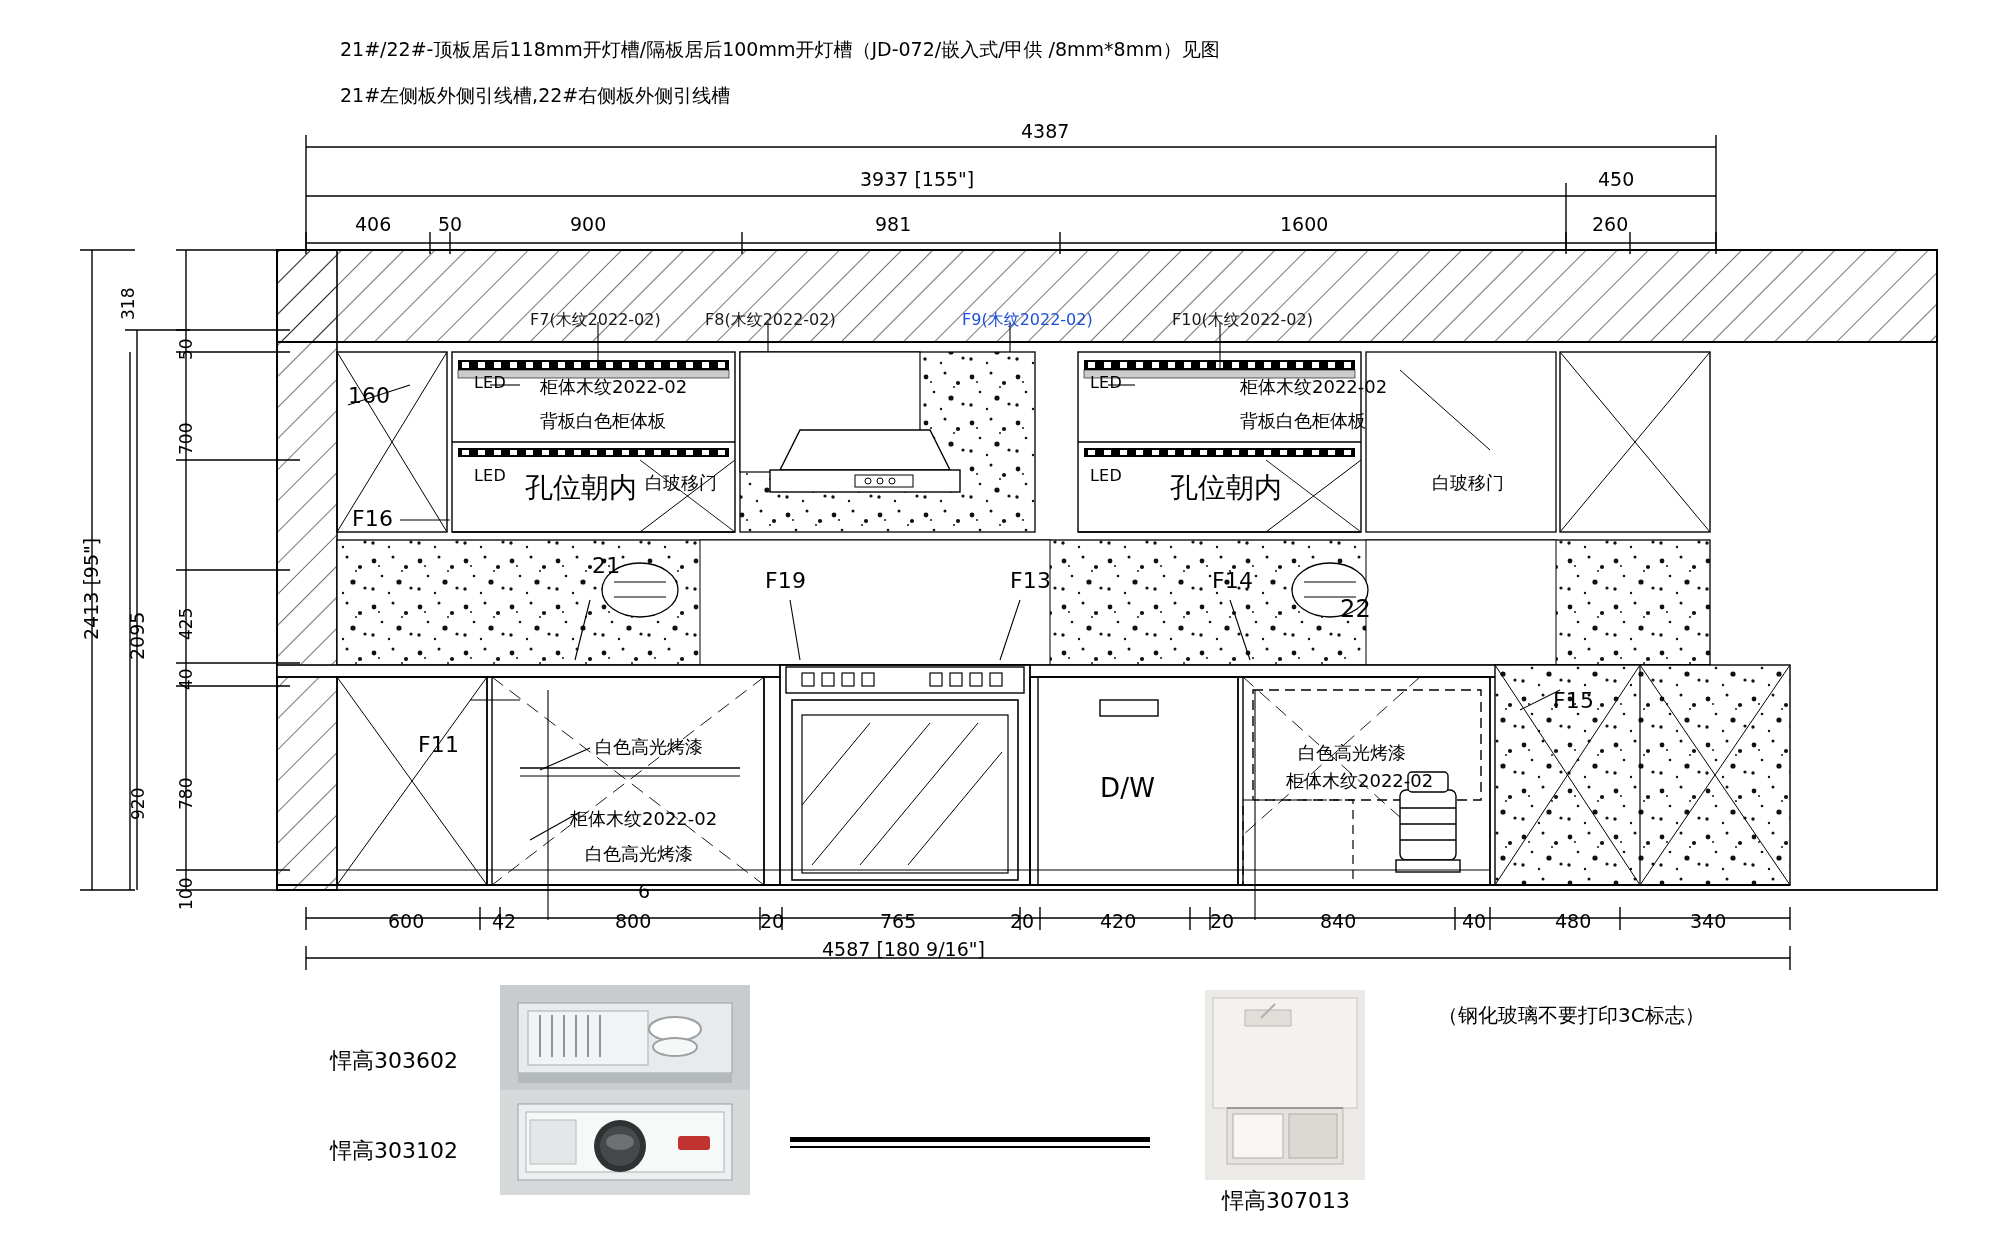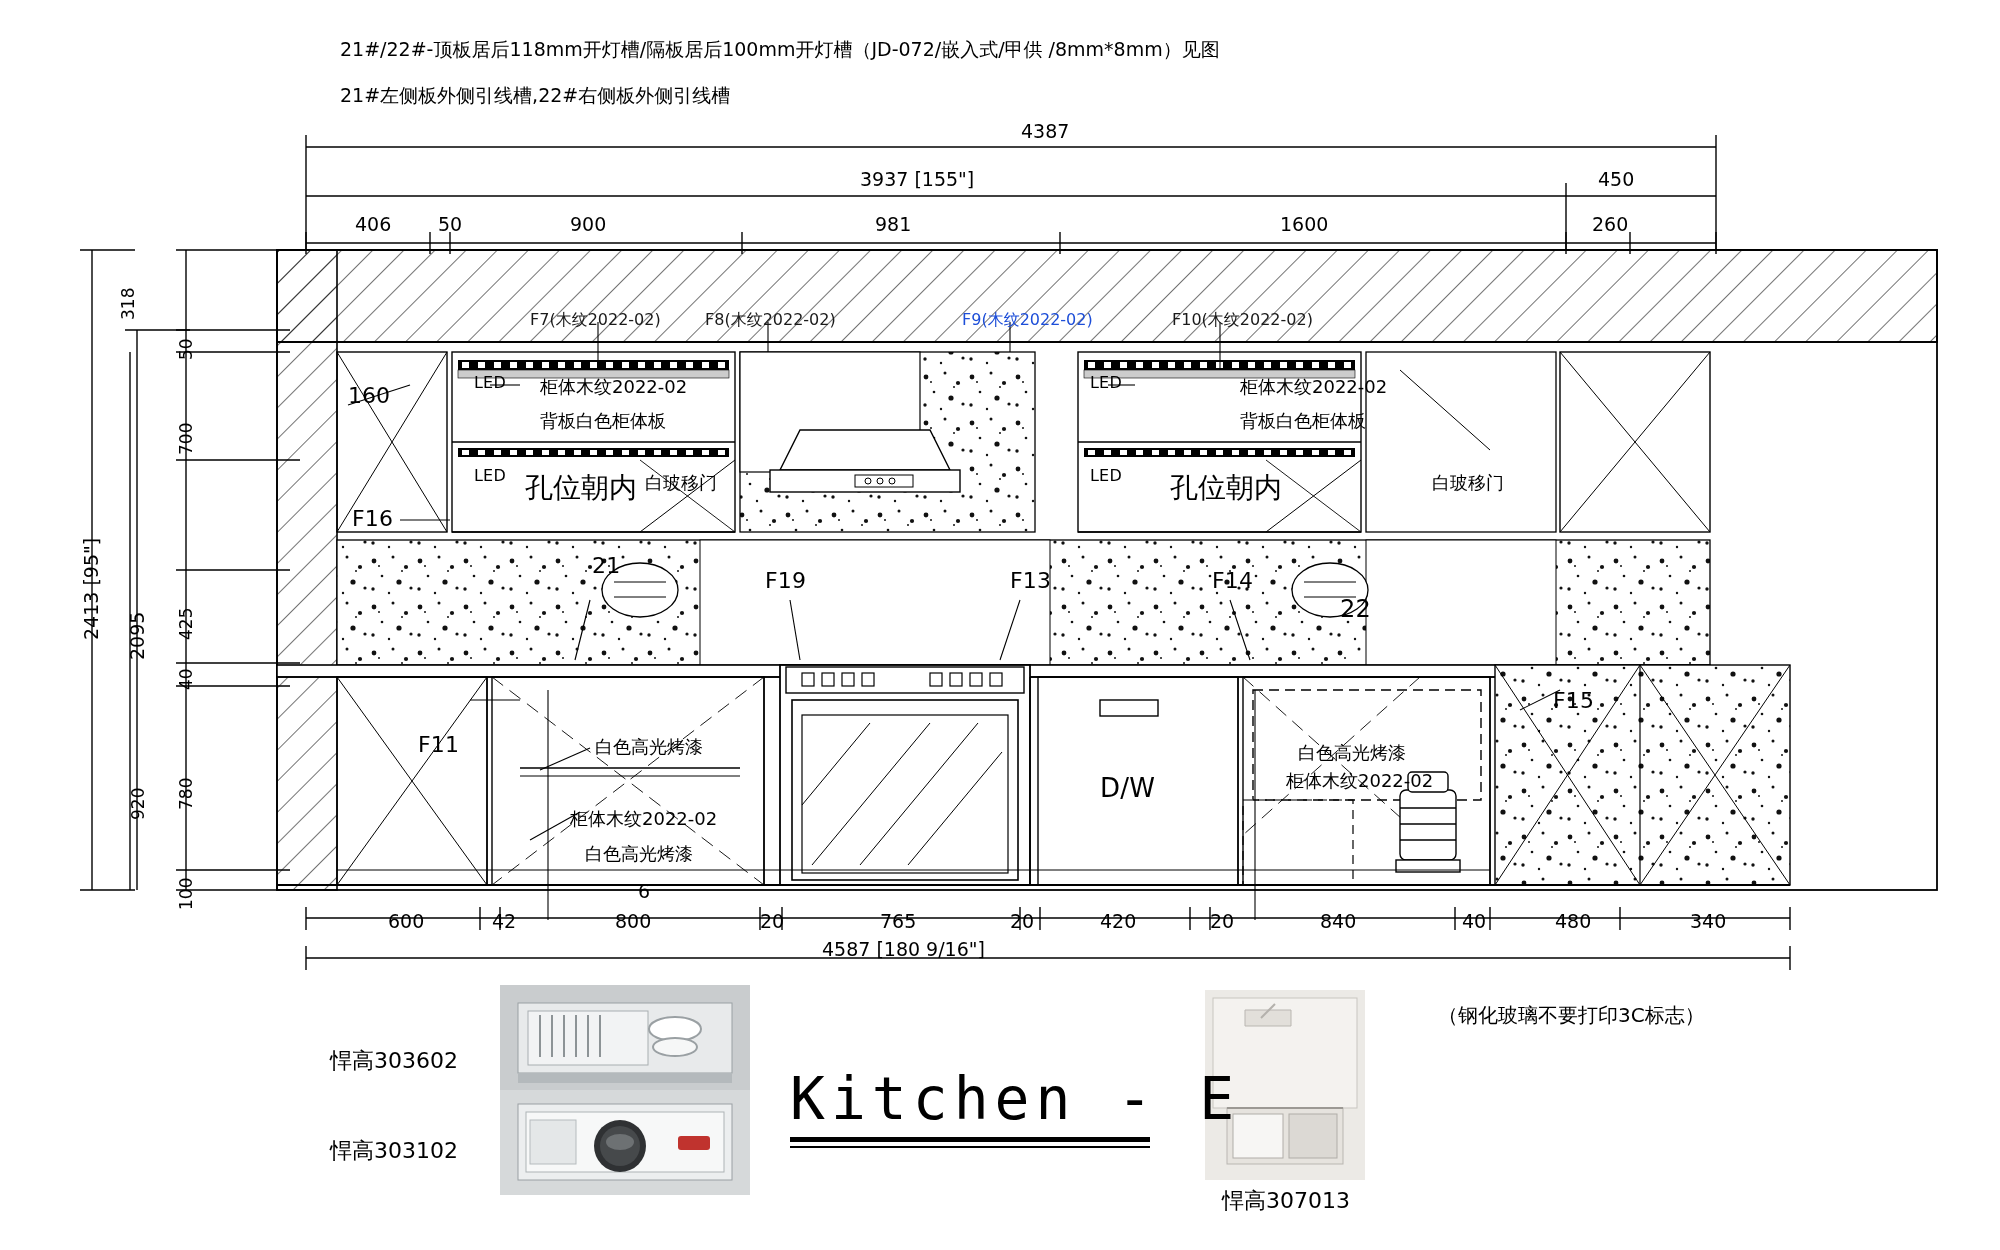--- a/index.html
+++ b/index.html
@@ -481,19 +481,18 @@
       <rect x="84" y="124" width="48" height="44" fill="#dcd9d4" stroke="#b0ada8"></rect>
       <line x1="22" y1="118" x2="138" y2="118" stroke="#9c9994" stroke-width="2"></line>
       <line x1="56" y1="28" x2="70" y2="14" stroke="#b4b1ac" stroke-width="2"></line>
     </svg>
   </div>
 
   <div class="txt-cn" style="left:330px;top:1050px;font-size:22px;">悍高303602</div>
   <div class="txt-cn" style="left:330px;top:1140px;font-size:22px;text-align:center;">悍高303102</div>
   <div class="txt-cn" style="left:1222px;top:1190px;font-size:22px;">悍高307013</div>
 
-  <div class="title-k" style="left:790px;top:1065px;">Kitchen - E</div>
   <div class="line" style="left:790px;top:1137px;width:360px;height:5px;"></div>
   <div class="line" style="left:790px;top:1146px;width:360px;height:2px;"></div>
 
   <div class="txt-cn" style="left:1438px;top:1005px;font-size:20px;">（钢化玻璃不要打印3C标志）</div>
 
 </div>
 
 </body></html>

